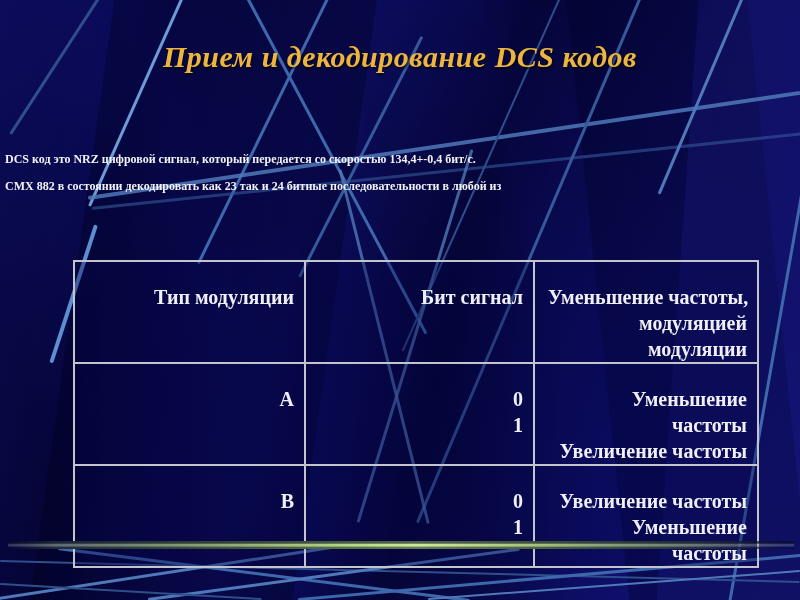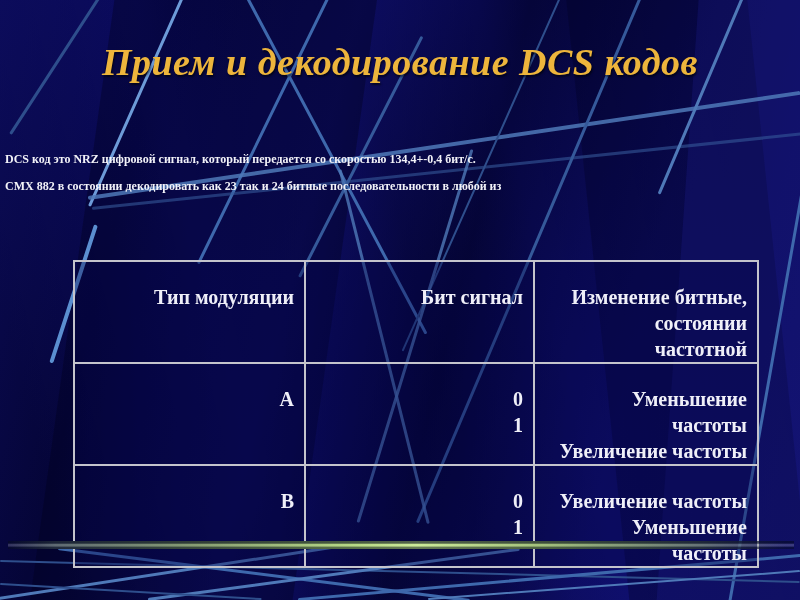--- a/index.html
+++ b/index.html
@@ -9,21 +9,21 @@
     background:
       linear-gradient(104deg, rgba(16,16,110,.55) 0%, rgba(0,0,30,0) 18%, rgba(18,18,120,.5) 38%, rgba(0,0,25,.45) 56%, rgba(20,20,125,.4) 76%, rgba(24,24,140,.55) 100%),
       linear-gradient(76deg, rgba(0,0,20,.5) 8%, rgba(0,0,0,0) 30%, rgba(4,4,50,.6) 52%, rgba(0,0,0,0) 66%, rgba(0,0,25,.55) 92%),
       var(--background,#0A0A5C);
   }
   .bg{position:absolute;inset:0;}
   .streak{position:absolute;transform-origin:0 50%;border-radius:2px;}
   .facet{position:absolute;transform-origin:0 0;}
   .title{
     position:absolute;top:40px;left:0;width:100%;margin:0;text-align:center;
-    font-size:38px;font-style:italic;font-weight:bold;letter-spacing:.5px;
+    font-size:30px;font-style:italic;font-weight:bold;letter-spacing:.5px;
     color:var(--title,#EDB53C);
     text-shadow:1px 2px 2px rgba(0,0,0,.6);
   }
   .body-text{
     position:absolute;left:5px;top:146px;width:792px;
     font-size:12px;font-weight:bold;line-height:27px;
     color:var(--body-text,#F2F2F8);
   }
   .body-text div{white-space:nowrap;}
   table.dcs{
@@ -98,23 +98,23 @@
     </colgroup>
     <tbody>
         <tr class="hrow">
       <th>
             <div>Тип модуляции</div>
           </th>
       <th>
             <div>Бит сигнал</div>
           </th>
       <th>
-            <div>Изменение битные,</div>
-            <div>состоянии</div>
-            <div>частотной</div>
+            <div>Уменьшение частоты,</div>
+            <div>модуляцией</div>
+            <div>модуляции</div>
           </th>
     </tr>
     <tr class="drow">
       <td>
             <div>A</div>
           </td>
       <td>
             <div>0</div>
             <div>1</div>
           </td>

